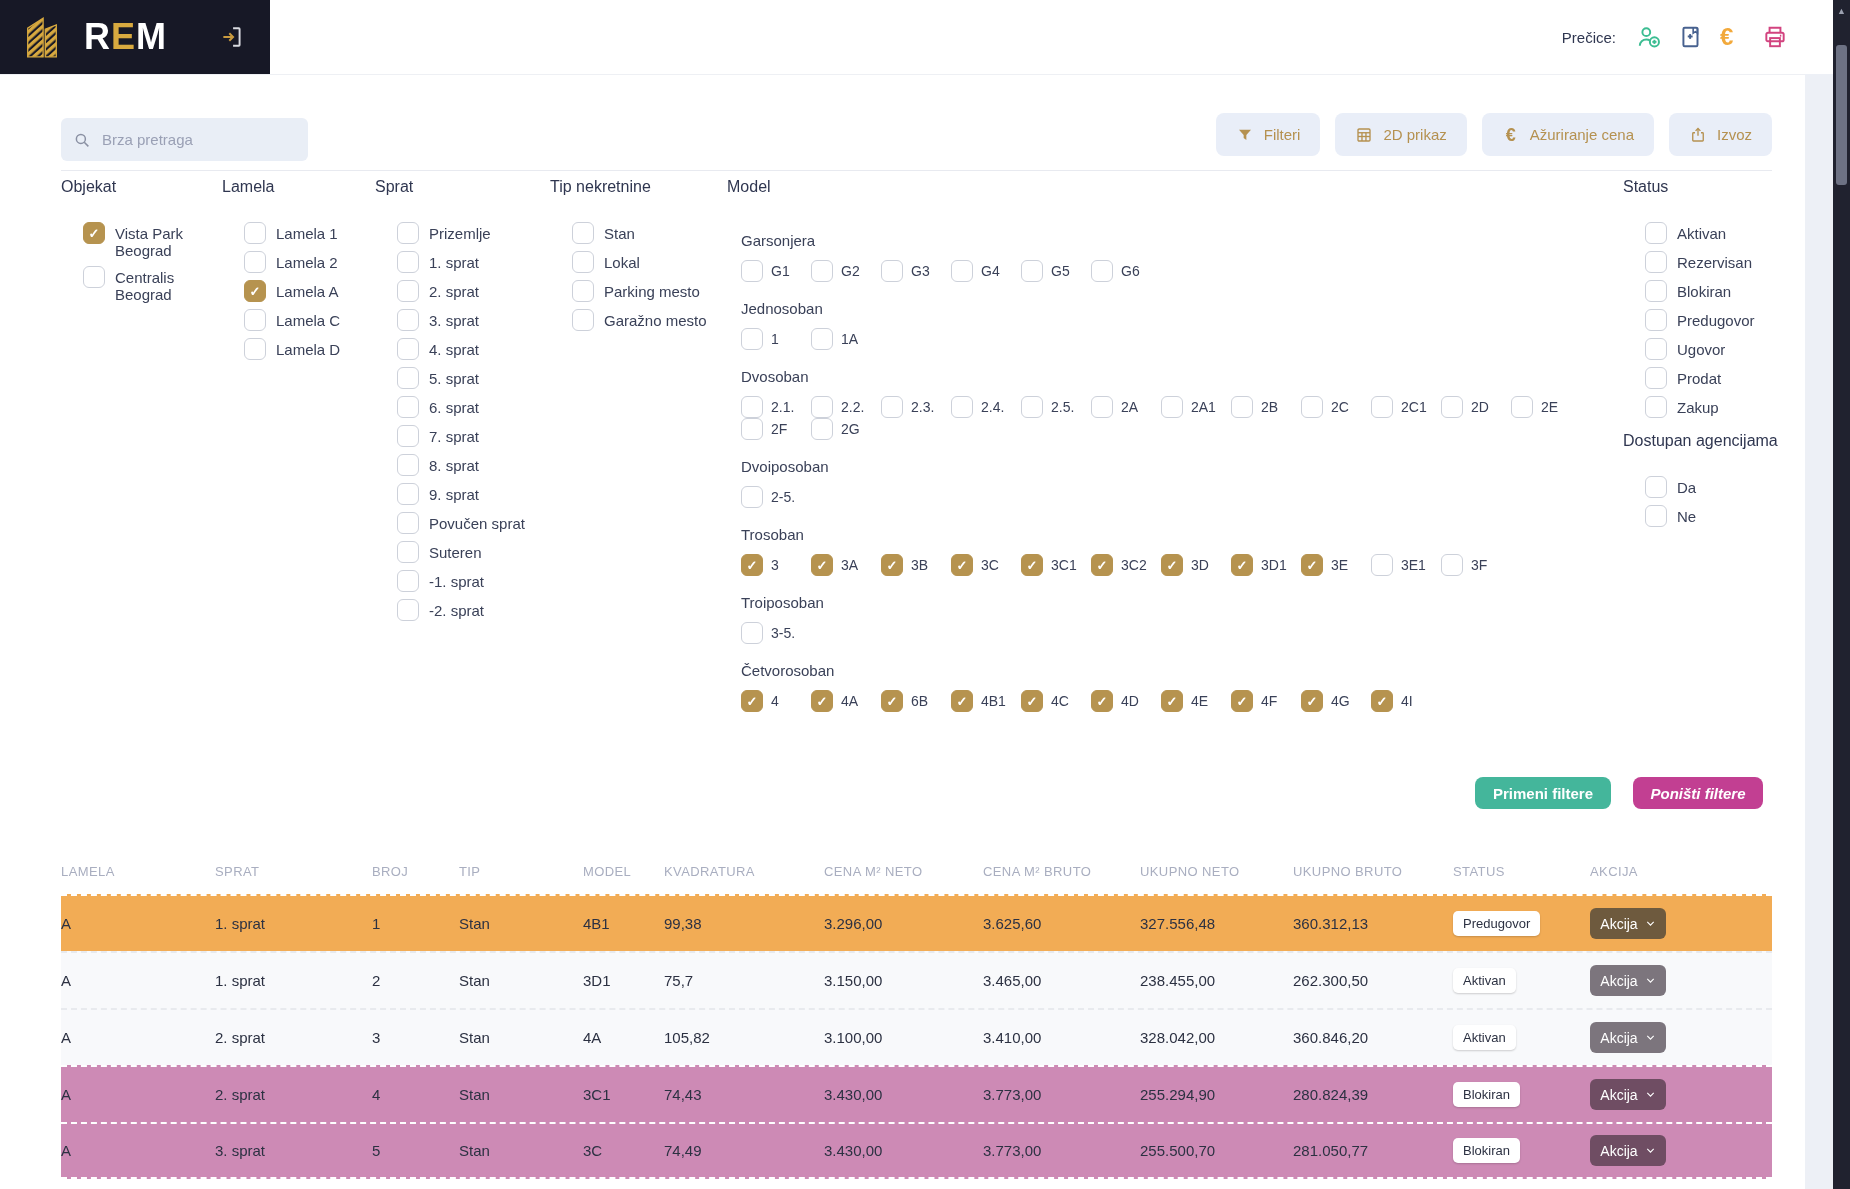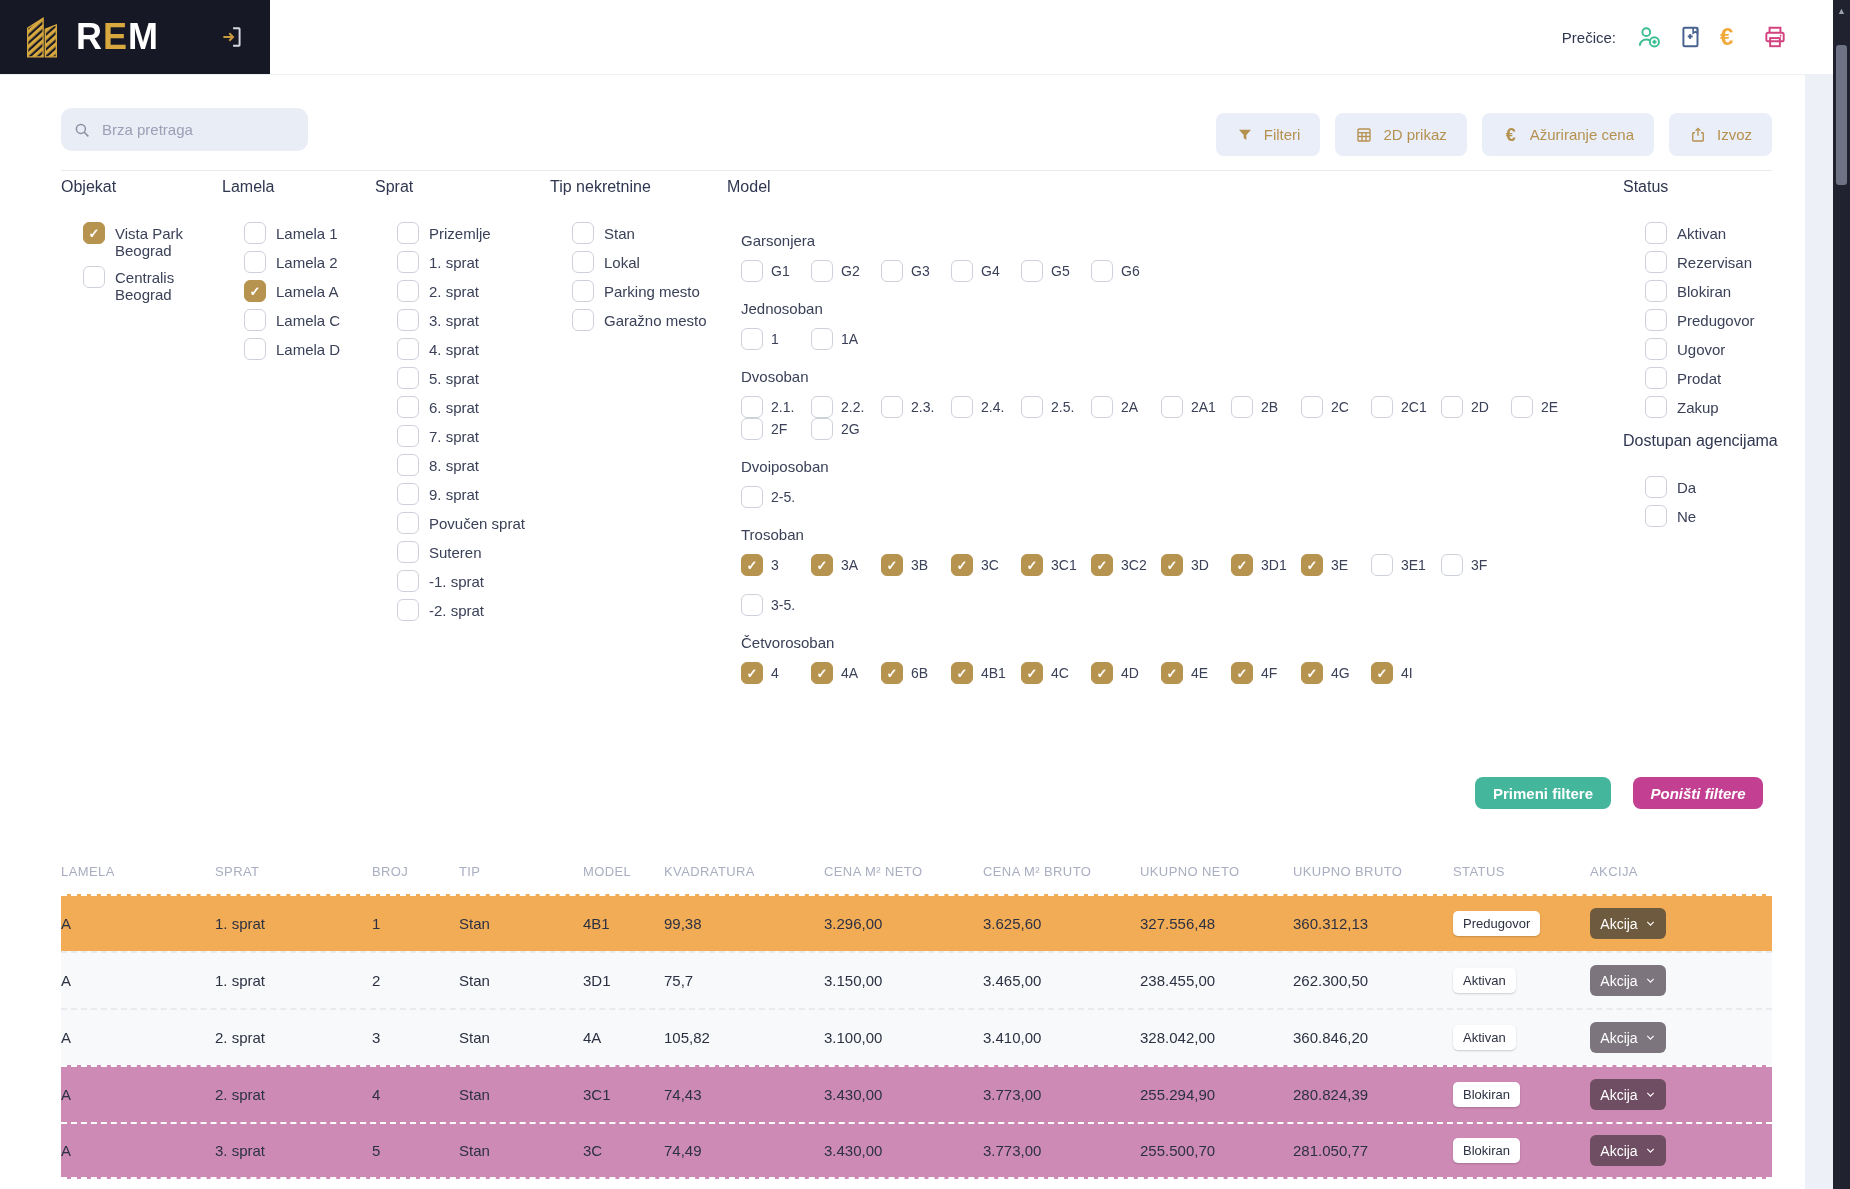--- a/index.html
+++ b/index.html
@@ -1,29 +1,29 @@
 <!DOCTYPE html>
 <html><head>
 <meta charset="utf-8">
 <style>
   html,body{margin:0;padding:0;background:#fff;}
   .screen{position:relative;width:1850px;height:1189px;overflow:hidden;background:#ffffff;
           font-family:"Liberation Sans",sans-serif;color:#2f3650;}
   
   .topbar{position:absolute;left:0;top:0;width:100%;height:74px;background:#ffffff;border-bottom:1px solid #eef0f4;}
   .logobox{position:absolute;left:0;top:0;width:270px;height:74px;background:#171826;display:flex;align-items:center;padding-left:20px;box-sizing:border-box;}
-  .brand{font-size:36px;font-weight:700;letter-spacing:1px;color:#ffffff;margin-left:12px;}
+  .brand{font-size:36px;font-weight:700;letter-spacing:1px;color:#ffffff;margin-left:20px;}
   .brand .gold{color:#d8a93f;}
   .exit-ic{position:absolute;left:219px;top:24px;width:26px;height:26px;color:#d9dae0;cursor:pointer;}
   .shortcuts{position:absolute;right:62px;top:0;height:74px;display:flex;align-items:center;gap:16px;}
   .shortcuts .lab{font-size:15px;color:#2f3650;margin-right:4px;}
   .sicon{width:26px;height:26px;display:inline-flex;cursor:pointer;}
   .sicon svg{width:100%;height:100%;}
   
-  .search{position:absolute;left:61px;top:108px;width:247px;height:43px;background:#e9eef6;border-radius:11px;
+  .search{position:absolute;left:61px;top:118px;width:247px;height:43px;background:#e9eef6;border-radius:6px;
           display:flex;align-items:center;padding:4px 12px;box-sizing:border-box;gap:9px;}
   .search svg{width:18px;height:18px;color:#8a90a3;flex-shrink:0;}
   .search input{border:none;background:transparent;outline:none;font-size:15px;color:#3a4158;width:100%;font-family:"Liberation Sans",sans-serif;}
   .search input::placeholder{color:#9aa0b5;}
   .tbtns{position:absolute;right:78px;top:113px;display:flex;gap:15px;}
   .tbtn{height:43px;background:#e9eef8;border:none;border-radius:8px;display:flex;align-items:center;gap:10px;
         padding:0 20px;font-size:15px;color:#b59150;cursor:pointer;font-family:"Liberation Sans",sans-serif;}
   .tbtn svg{width:18px;height:18px;}
   .tbtn .euro-ch{font-size:18px;line-height:1;}
   .divider{position:absolute;left:61px;right:78px;top:170px;border-top:1px solid #e8eaf0;}
@@ -463,20 +463,21 @@
               <span class="cb">✓</span>
               <span class="opt-label">3E1</span>
             </label>
             <label class="mitem">
               <span class="cb">✓</span>
               <span class="opt-label">3F</span>
             </label>
           </div>
         </div>
         <div class="msec">
+          <div class="msec-name">Troiposoban</div>
           <div class="msec-items">
             <label class="mitem">
               <span class="cb">✓</span>
               <span class="opt-label">3-5.</span>
             </label>
           </div>
         </div>
         <div class="msec">
           <div class="msec-name">Četvorosoban</div>
           <div class="msec-items">

